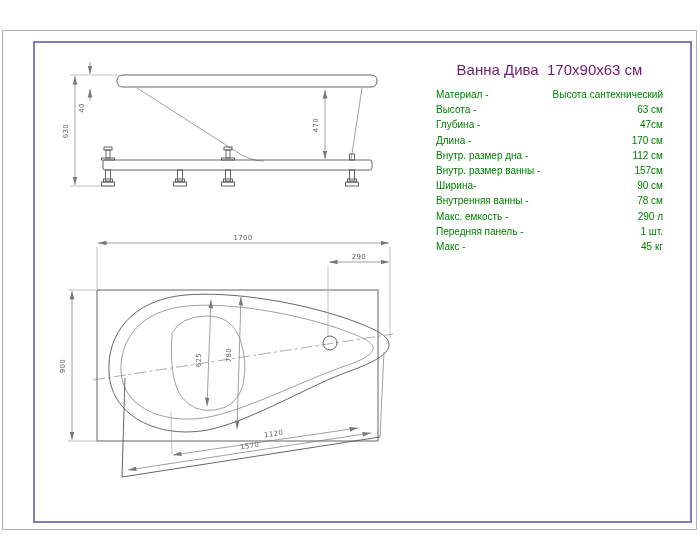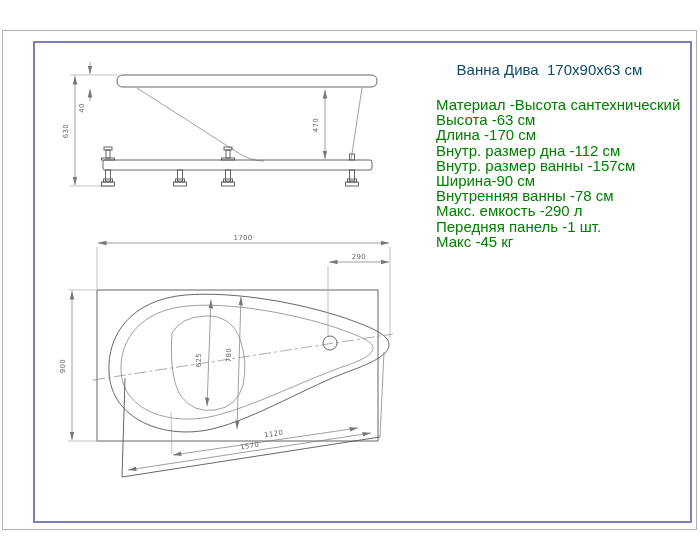--- a/index.html
+++ b/index.html
@@ -12,22 +12,22 @@
   svg.drawing{position:absolute;left:0;top:0;}
   .ln{stroke:#555;stroke-width:0.9;fill:none;}
   .thin{stroke:#777;stroke-width:0.7;fill:none;}
   .dim{stroke:#777;stroke-width:0.7;fill:none;
        marker-start:url(#arr);marker-end:url(#arr);}
   .dimend{stroke:#777;stroke-width:0.7;fill:none;marker-end:url(#arr);}
   .ext{stroke:#999;stroke-width:0.6;fill:none;}
   .axis{stroke:#888;stroke-width:0.7;fill:none;stroke-dasharray:12 3 3 3;}
   .dimtxt{font-family:"DejaVu Sans",sans-serif;font-size:7px;fill:#666;letter-spacing:0.3px;}
   .info{position:absolute;left:436px;top:61px;width:227px;color:#008000;}
-  .title{font-size:15px;text-align:center;white-space:pre;margin:0 0 19px 0;color:#0c4a6e;}
-  .spec-row{display:flex;font-size:15px;line-height:15.2px;color:#008000;}
+  .title{font-size:15px;text-align:center;white-space:pre;margin:0 0 9px 0;color:#701a75;}
+  .spec-row{display:flex;justify-content:space-between;font-size:10px;line-height:15.2px;color:#008000;}
   .spec-label{white-space:pre;}
   .spec-value{white-space:pre;text-align:right;}
 </style>
 </head>
 <body>
 
 <div class="page">
 
   <div class="outer-frame"></div>
   <div class="inner-frame"></div>
@@ -147,20 +147,24 @@
     <div class="specs">
         <div class="spec-row">
           <span class="spec-label">Материал -</span>
           <span class="spec-value">Высота сантехнический</span>
         </div>
         <div class="spec-row">
           <span class="spec-label">Высота -</span>
           <span class="spec-value">63 см</span>
         </div>
         <div class="spec-row">
+          <span class="spec-label">Глубина -</span>
+          <span class="spec-value">47см</span>
+        </div>
+        <div class="spec-row">
           <span class="spec-label">Длина -</span>
           <span class="spec-value">170 см</span>
         </div>
         <div class="spec-row">
           <span class="spec-label">Внутр. размер дна -</span>
           <span class="spec-value">112 см</span>
         </div>
         <div class="spec-row">
           <span class="spec-label">Внутр. размер ванны -</span>
           <span class="spec-value">157см</span>

